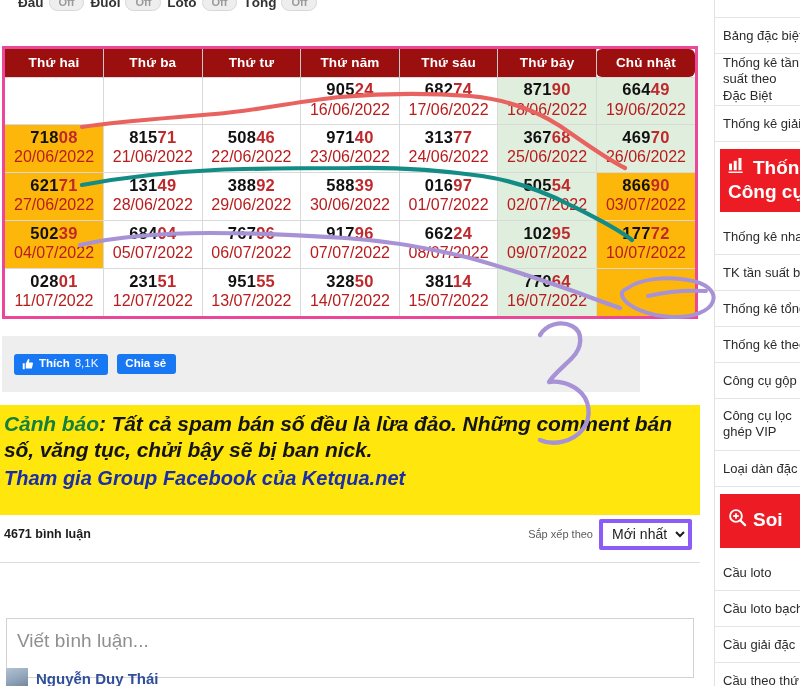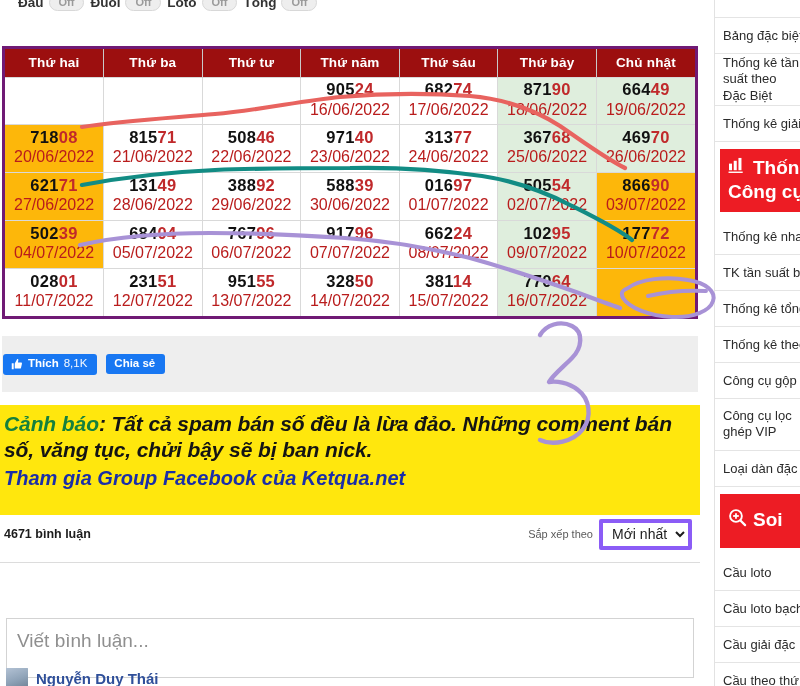--- a/index.html
+++ b/index.html
@@ -29,47 +29,47 @@
   .toggle-group { display:flex; align-items:center; gap:5px; }
   .toggle-label { font-weight:bold; font-size:13.5px; color:#333; }
   .toggle-pill {
     background:#eeeeee; border:1px solid #d8d8d8; border-radius:9px;
     font-size:11px; color:#9a9a9a; padding:1px 9px 2px 9px; font-weight:bold;
   }
 
   
   #table-wrap {
     position:absolute; left:2px; top:46px; width:696px; height:273px;
-    border:3px solid #701a75; background:#ffffff;
+    border:3px solid #ec4899; background:#ffffff;
   }
   table.results { width:100%; height:100%; border-collapse:collapse; table-layout:fixed; }
   table.results th {
     background:#9c0f0f; color:#ffffff; font-size:13.5px; font-weight:bold;
     height:28px; border-right:1px solid #c9c9c9; letter-spacing:.2px;
   }
-  table.results th:last-child { border-right:none; }
+  table.results th:last-child { border-right:none;border-radius:6px; }
   table.results td {
     border-right:1px solid #d9d9d9; border-top:1px solid #d9d9d9;
     text-align:center; vertical-align:middle; height:41px; padding:0;
   }
   table.results td:last-child { border-right:none; }
   .cell-num { font-size:16.5px; font-weight:bold; color:#111111; line-height:1.05; letter-spacing:.3px; }
   .cell-num .tail { color:#c0292b; }
   .cell-date { font-size:16px; color:#b91c1c; line-height:1.3; margin-top:1px; }
   td.bg-orange { background:#fdb70a; }
   td.bg-green  { background:#dfeedd; }
   td.bg-white  { background:#ffffff; }
 
   
   #annotations { position:absolute; left:0; top:0; width:800px; height:686px; pointer-events:none; }
 
   
   #social-row {
-    position:absolute; left:2px; top:336px; width:696px; height:56px;
-    background:#eeeeee; display:flex; align-items:center; padding-left:1px; gap:9px;
+    position:absolute; left:2px; top:336px; width:638px; height:56px;
+    background:#eeeeee; display:flex; align-items:center; padding-left:12px; gap:9px;
   }
   .fb-btn {
     background:#1877f2; color:#ffffff; border-radius:3px;
     font-size:11.5px; font-weight:bold; padding:4px 10px 5px 8px;
     display:flex; align-items:center; gap:5px; line-height:1;
   }
   .fb-btn .cnt { font-weight:normal; opacity:.95; }
   .thumb { display:inline-block; width:12px; height:12px; }
 
   

